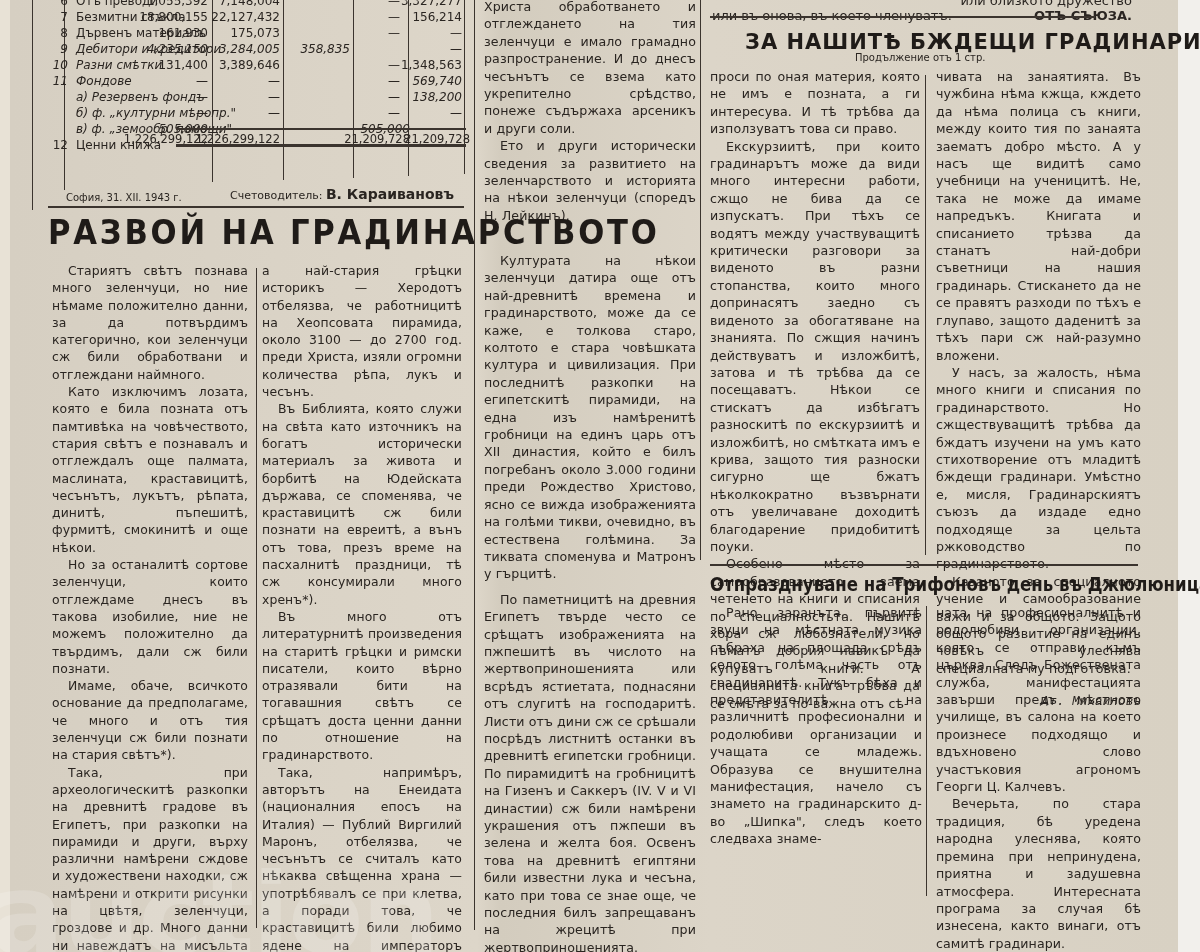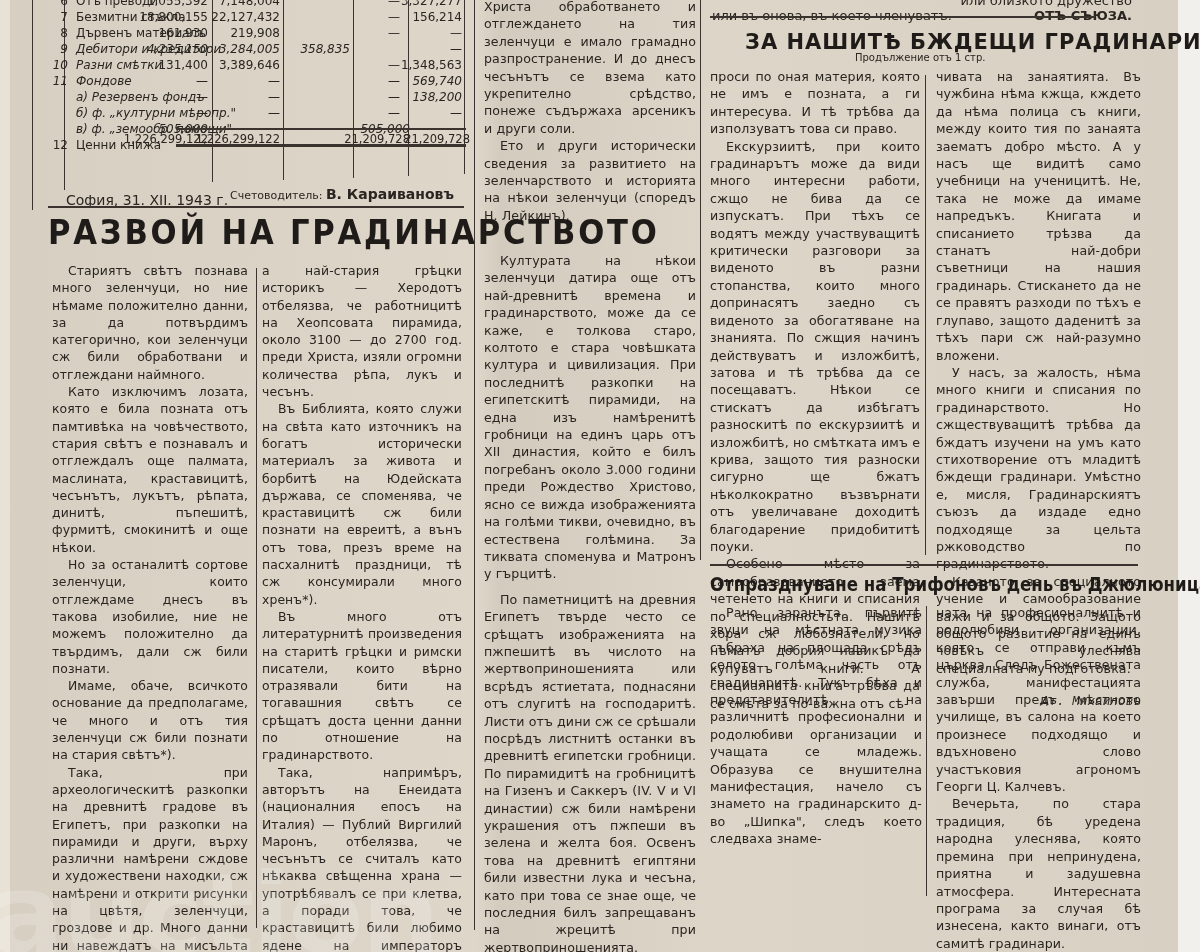--- a/index.html
+++ b/index.html
@@ -63,21 +63,21 @@
     <span class="llabel">Безмитни стъкла</span>
     <span class="lval" style="right:262px">18,800,155</span>
     <span class="lval" style="right:190px">22,127,432</span>
     <span class="lval" style="right:70px">—</span>
     <span class="lval" style="right:8px">156,214</span>
   </div>
   <div class="lrow" style="top:26px">
     <span class="lnum">8</span>
     <span class="llabel">Дървенъ материалъ</span>
     <span class="lval" style="right:262px">161,930</span>
-    <span class="lval" style="right:190px">219,908</span>
+    <span class="lval" style="right:190px">175,073</span>
     <span class="lval" style="right:70px">—</span>
     <span class="lval" style="right:8px">—</span>
   </div>
   <div class="lrow it" style="top:42px">
     <span class="lnum">9</span>
     <span class="llabel">Дебитори и кредитори</span>
     <span class="lval" style="right:262px">4,235,150</span>
     <span class="lval" style="right:190px">3,284,005</span>
     <span class="lval" style="right:120px">358,835</span>
     <span class="lval" style="right:8px">—</span>
@@ -125,21 +125,21 @@
   <div class="hrule" style="left:136px;top:128px;width:290px;height:2px;"></div>
   <div class="lrow" style="top:124px;font-size:11.5px">
     <span class="lval" style="right:262px;top:8px">1,226,299,122</span>
     <span class="lval" style="right:190px;top:8px">1,226,299,122</span>
     <span class="lval" style="right:60px;top:8px">21,209,728</span>
     <span class="lval" style="right:0px;top:8px">21,209,728</span>
   </div>
   <div class="hrule" style="left:136px;top:144px;width:290px;height:3px;"></div>
 </div>
 
-<div class="abs" style="left:66px;top:192px;font-size:14px;">София, 31. XII. 1943 г.</div>
+<div class="abs" style="left:66px;top:192px;font-size:10px;">София, 31. XII. 1943 г.</div>
 <div class="abs" style="left:230px;top:186px;font-size:11px;">
   <span>Счетоводитель:</span>
   <span style="font-size:14px;font-weight:bold;">В. Караивановъ</span>
 </div>
 
 <div class="col" style="left:484px;top:-2px;width:212px;">
   <p style="text-indent:0">Христа обработването и отглеждането на тия зеленчуци е имало грамадно разпространение. И до днесъ чесънътъ се взема като укрепително срѣдство, понеже съдържаха арсеникъ и други соли.</p>
   <p>Ето и други исторически сведения за развитието на зеленчарството и историята на нѣкои зеленчуци (споредъ Н. Лейкинъ).</p>
 </div>
 

